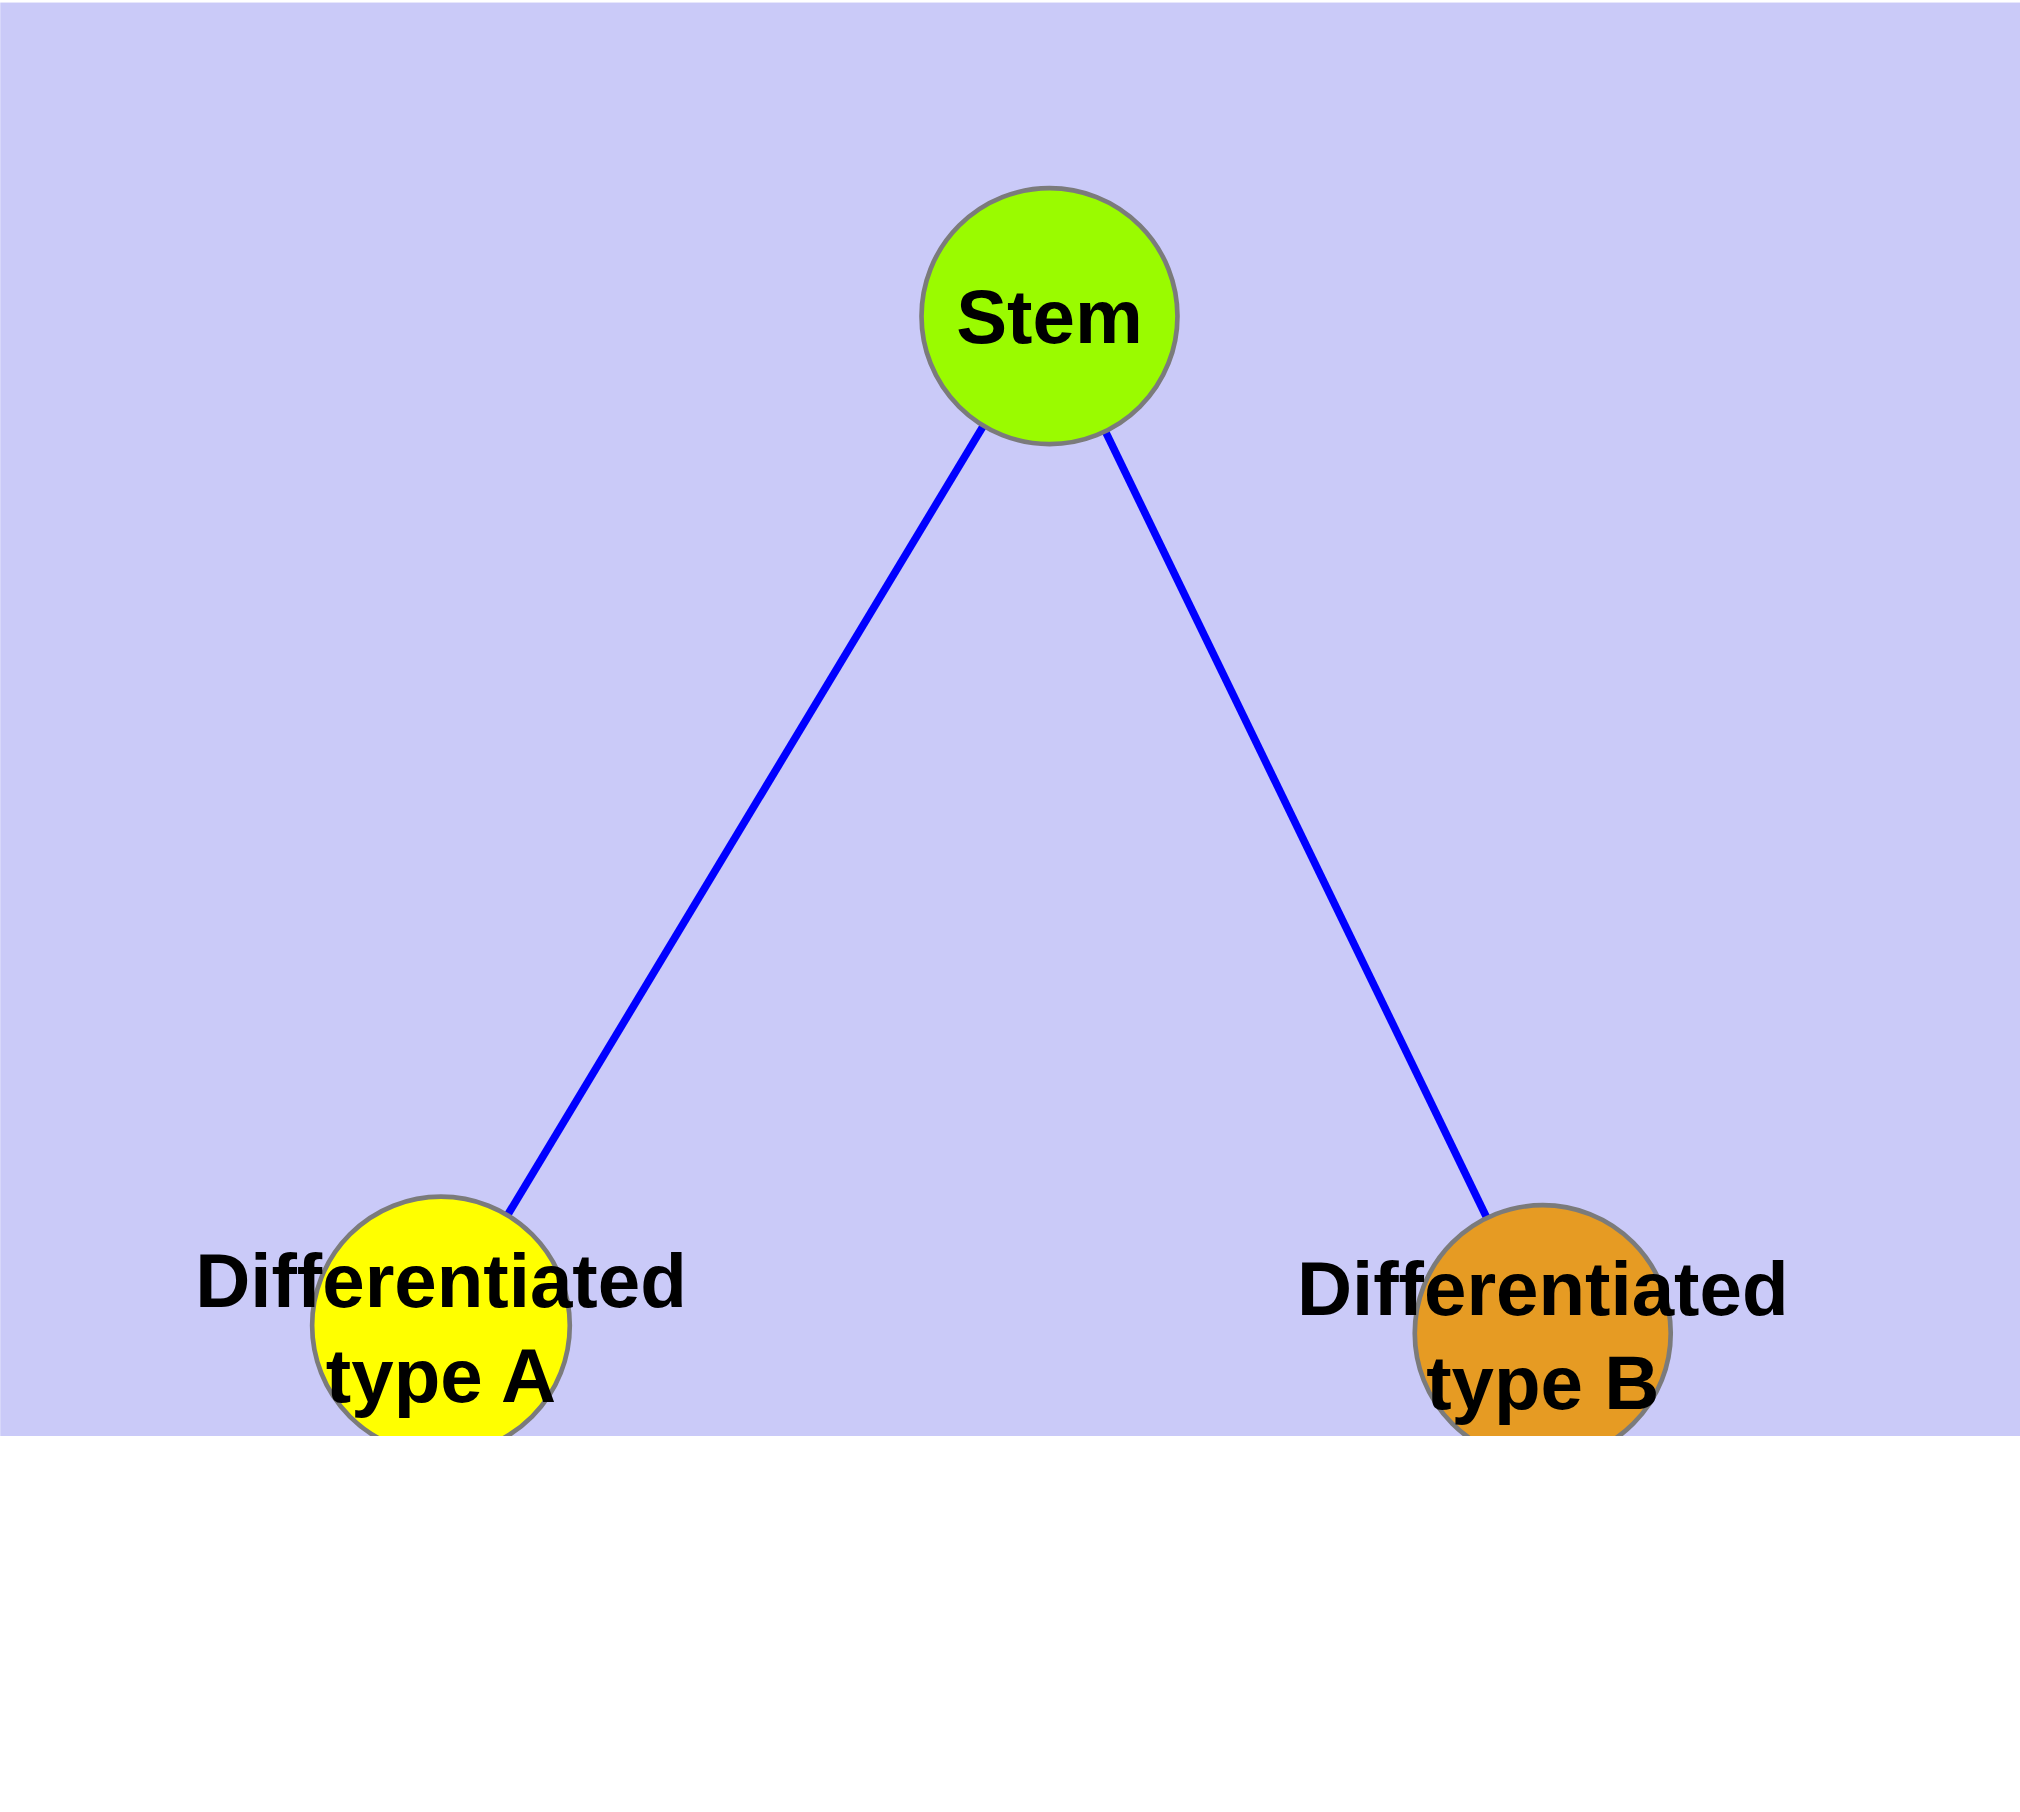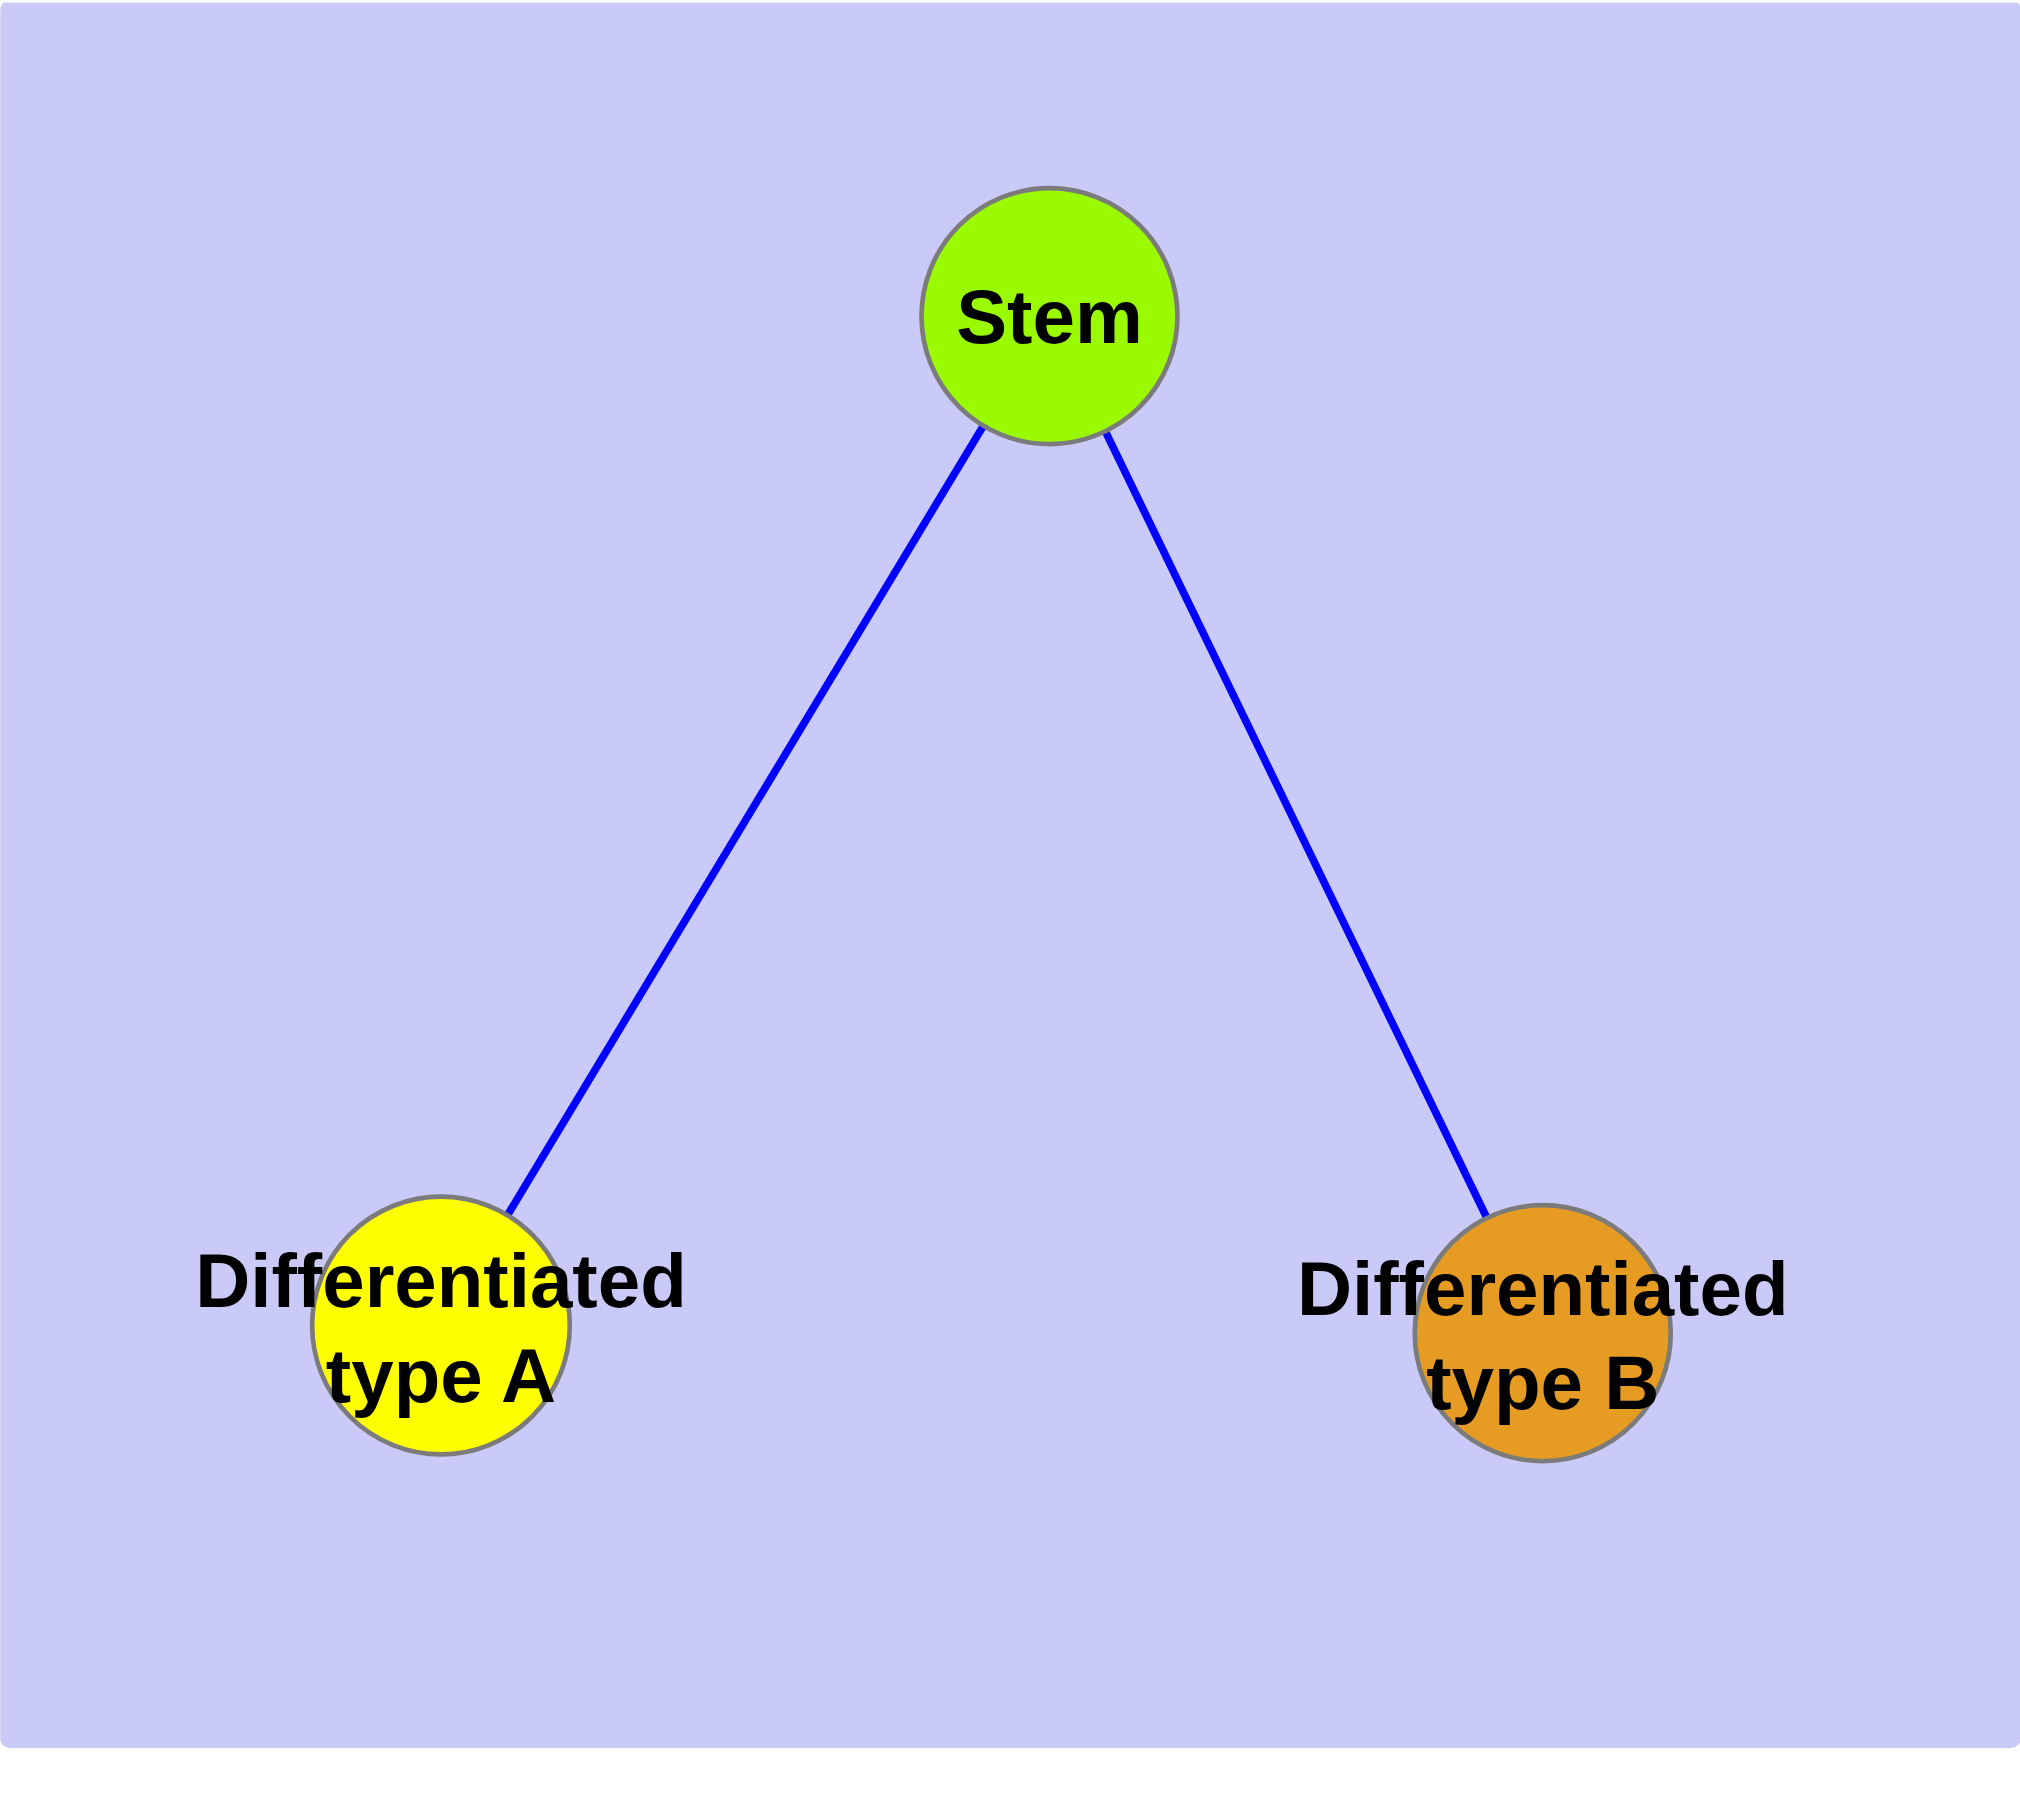--- a/index.html
+++ b/index.html
@@ -3,24 +3,23 @@
 <meta charset="utf-8">
 <style>
   html, body {
     margin: 0;
     padding: 0;
     background: #ffffff;
   }
   .page {
     position: relative;
     width: 2021px;
-    height: 1748px;
+    height: 1436px;
     background: #ffffff;
     overflow: hidden;
-    border-radius: 10px;
   }
   svg.graph {
     display: block;
     width: 2021px;
     height: 1812px;
   }
   .node-label {
     font-family: "Liberation Sans", sans-serif;
     font-weight: bold;
     font-size: 90px;

